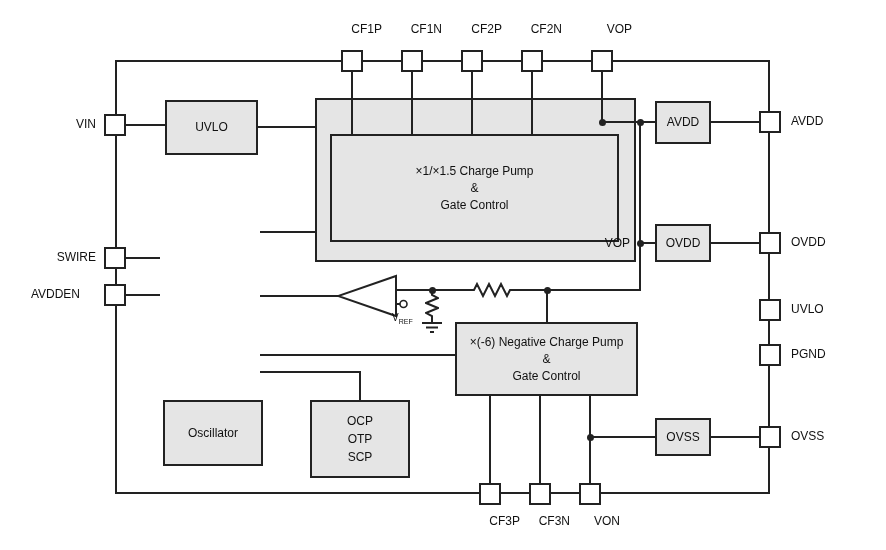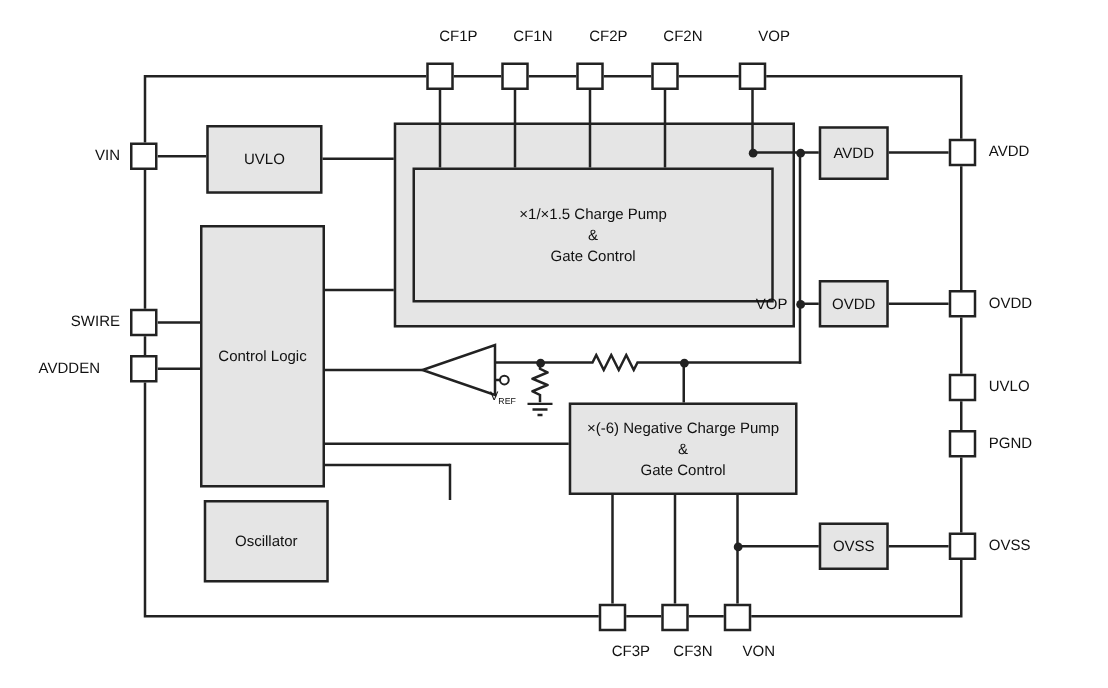--- a/index.html
+++ b/index.html
@@ -27,23 +27,20 @@
 <body>
 
 <div id="stage">
 
   <div class="chip"></div>
 
   <div class="block" style="left:165px;top:100px;width:93px;height:55px">
     <span>UVLO</span>
   </div>
 
-  <div class="block" style="left:160px;top:180px;width:100px;height:210px">
-    <span>Control Logic</span>
-  </div>
 
   <div class="block" style="left:315px;top:98px;width:321px;height:164px"></div>
   <div class="block inner" style="left:330px;top:134px;width:289px;height:108px">
     <span>×1/×1.5 Charge Pump</span>
     <span>&amp;</span>
     <span>Gate Control</span>
   </div>
   <div class="lbl c" style="left:550px;top:236px;width:80px">VOP</div>
 
   <div class="block" style="left:655px;top:101px;width:56px;height:43px">
@@ -61,20 +58,25 @@
   <div class="block" style="left:455px;top:322px;width:183px;height:74px">
     <span>×(-6) Negative Charge Pump</span>
     <span>&amp;</span>
     <span>Gate Control</span>
   </div>
 
   <div class="block" style="left:163px;top:400px;width:100px;height:66px">
     <span>Oscillator</span>
   </div>
 
+  <div class="block" style="left:310px;top:400px;width:100px;height:78px;line-height:18px">
+    <span>OCP</span>
+    <span>OTP</span>
+    <span>SCP</span>
+  </div>
 
   <div class="h" style="left:126px;top:124px;width:39px"></div>
   <div class="h" style="left:258px;top:126px;width:57px"></div>
   <div class="h" style="left:126px;top:257px;width:34px"></div>
   <div class="h" style="left:126px;top:294px;width:34px"></div>
   <div class="h" style="left:260px;top:231px;width:55px"></div>
   <div class="h" style="left:260px;top:295px;width:78px"></div>
   <div class="h" style="left:260px;top:354px;width:195px"></div>
   <div class="h" style="left:260px;top:371px;width:100px"></div>
   <div class="v" style="left:359px;top:371px;height:29px"></div>

